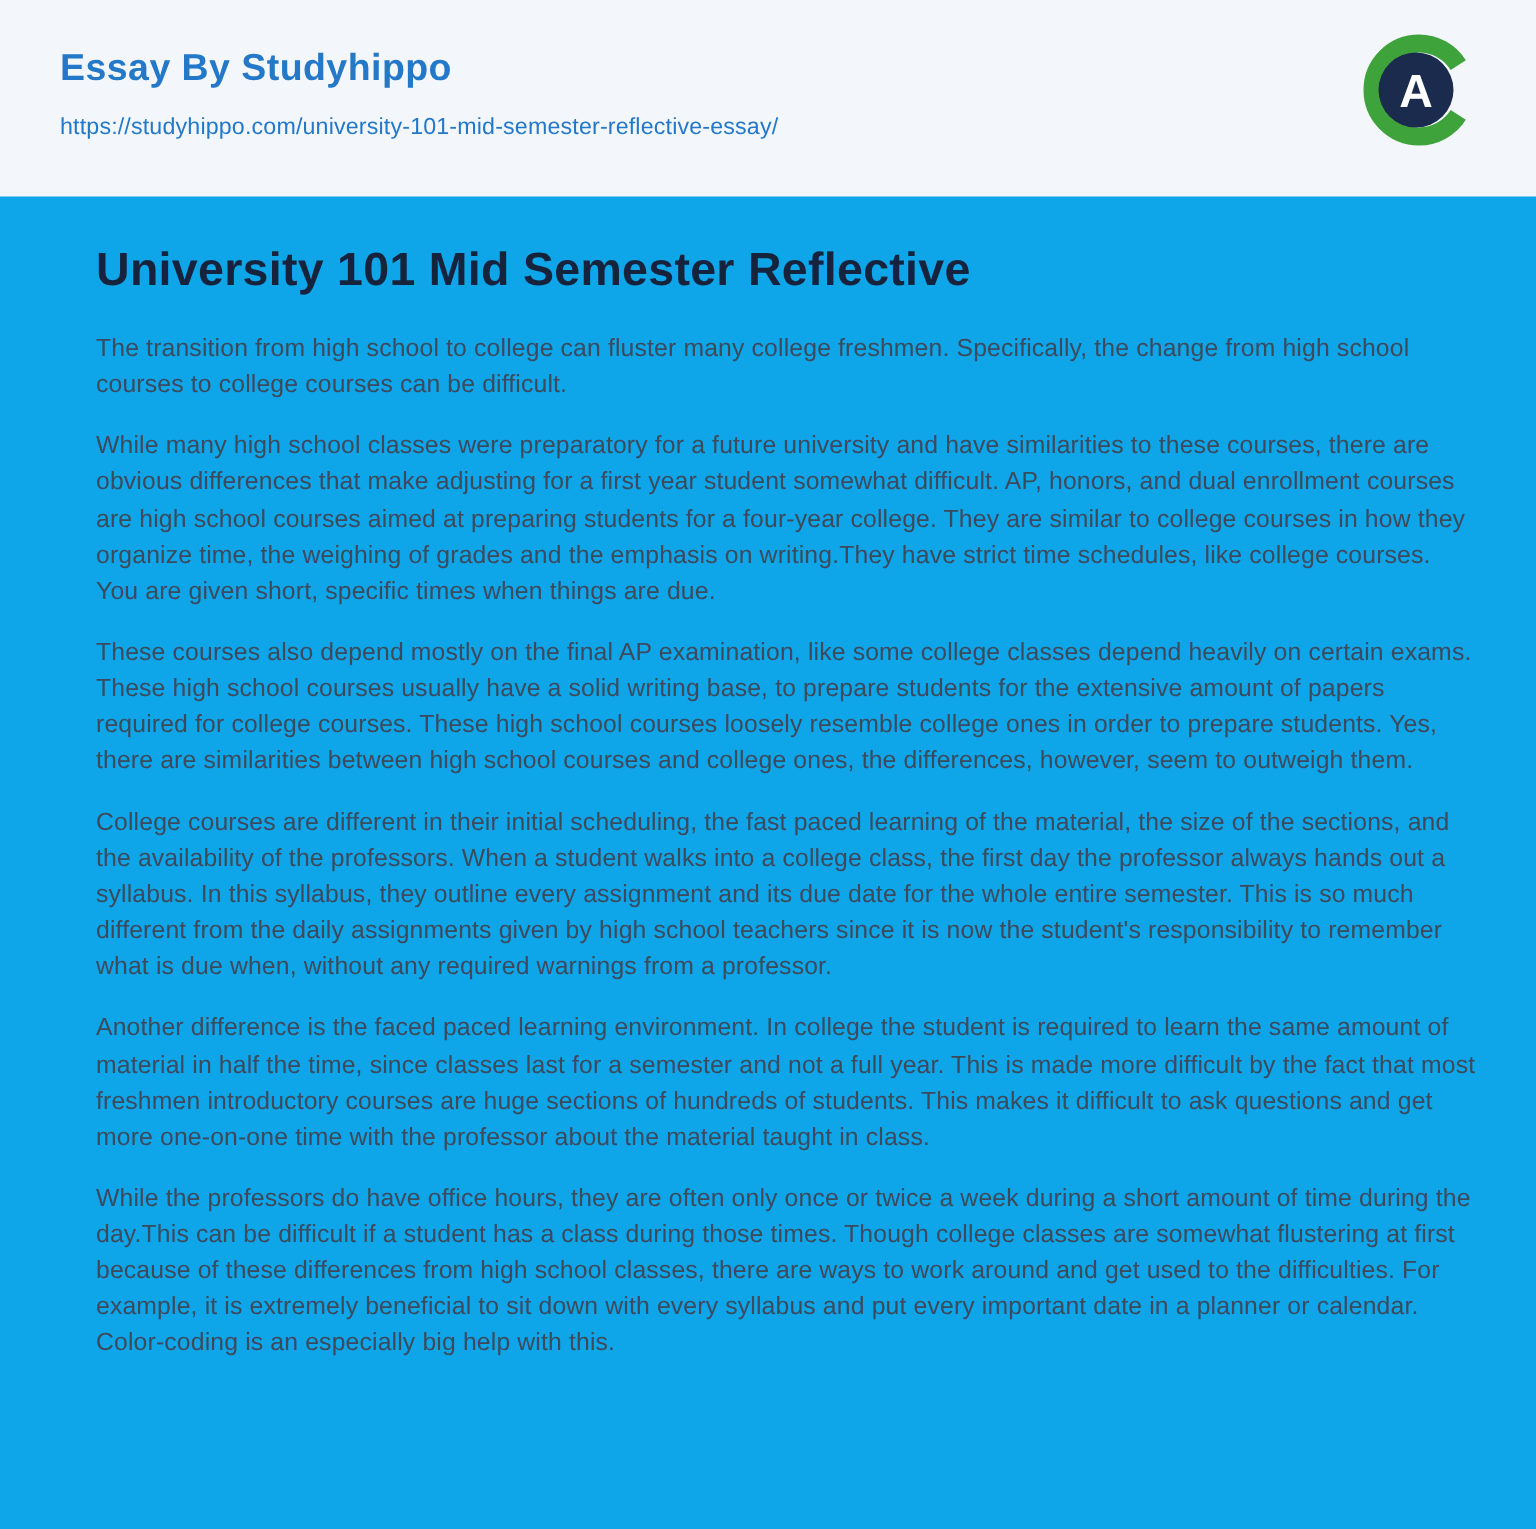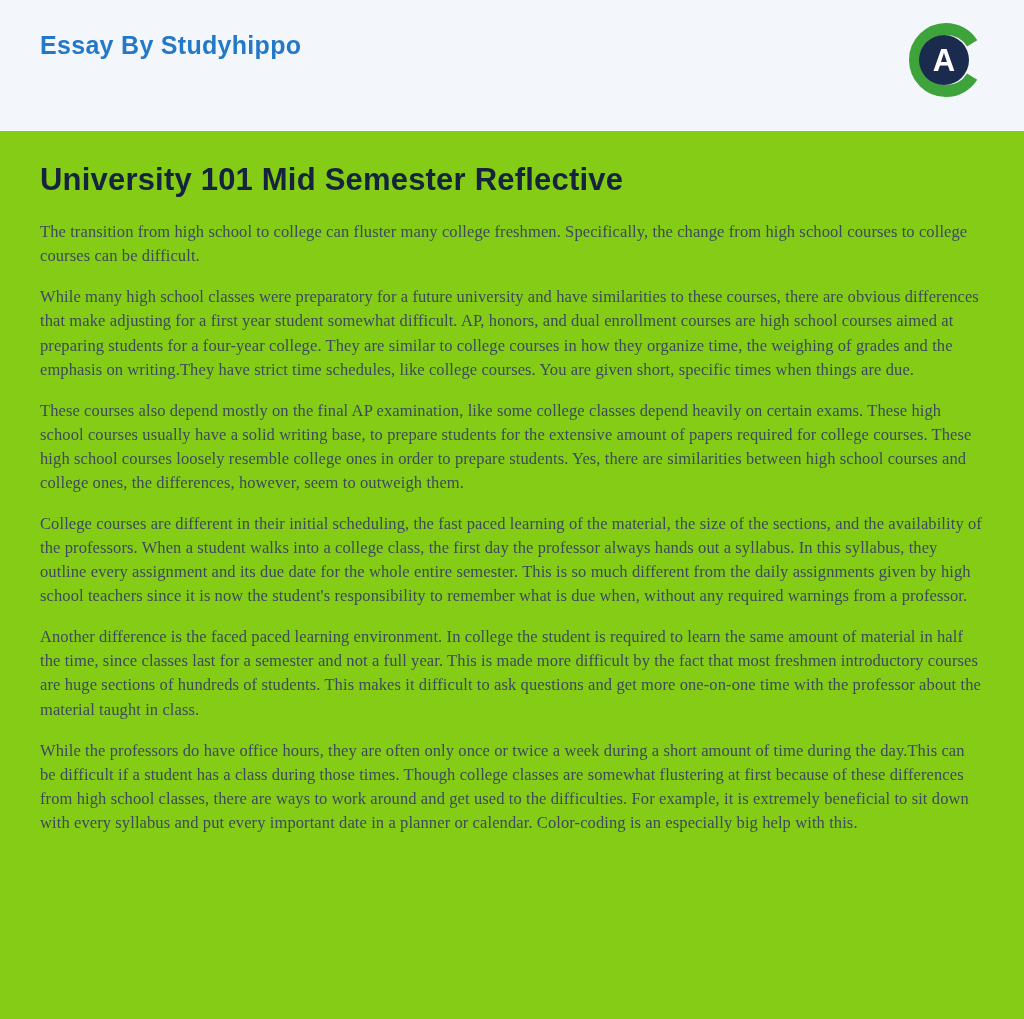--- a/index.html
+++ b/index.html
@@ -4,21 +4,21 @@
 <style>
   html, body {
     margin: 0;
     padding: 0;
     background: #ffffff;
     font-family: "Liberation Sans", sans-serif;
   }
   .page {
     width: 1024px;
     height: 1019px;
-    background: #84cc16;
+    background: #0ea5e9;
     overflow: hidden;
     box-sizing: border-box;
   }
   .header {
     background: #f3f6fb;
     height: 131px;
     box-sizing: border-box;
     padding: 30px 40px 0 40px;
     position: relative;
   }
@@ -39,47 +39,47 @@
     letter-spacing: 0.1px;
   }
   .logo {
     position: absolute;
     top: 22px;
     right: 40px;
     width: 76px;
     height: 76px;
   }
   .content {
-    padding: 18px 40px 0 40px;
+    padding: 18px 40px 0 64px;
   }
   .title {
     margin: 12px 0 22px 0;
     color: #16233c;
     font-size: 31px;
     font-weight: 800;
     letter-spacing: 0.2px;
     line-height: 1.2;
   }
   .essay p {
     margin: 0 0 17px 0;
     color: #3c4a5c;
     font-size: 16.5px;
     line-height: 1.46;
     letter-spacing: 0.1px;
     max-width: 948px;
-    font-family: Liberation Serif, serif;
   }
 </style>
 </head>
 <body>
 
 <div class="page">
 
   <div class="header">
     <h2 class="brand">Essay By Studyhippo</h2>
+    <a class="source-url" href="#">https://studyhippo.com/university-101-mid-semester-reflective-essay/</a>
 
     <div class="logo">
       <svg width="76" height="76" viewBox="0 0 76 76">
         <circle cx="38" cy="38" r="31" fill="none" stroke="#3fa33c" stroke-width="12" pathLength="100" stroke-dasharray="82 18" stroke-dashoffset="-9"></circle>
         <circle cx="36" cy="38" r="25" fill="#1b2b4e"></circle>
         <text x="36" y="49" text-anchor="middle" fill="#ffffff" font-family="Liberation Sans, sans-serif" font-size="31" font-weight="bold">A</text>
       </svg>
     </div>
   </div>
 

